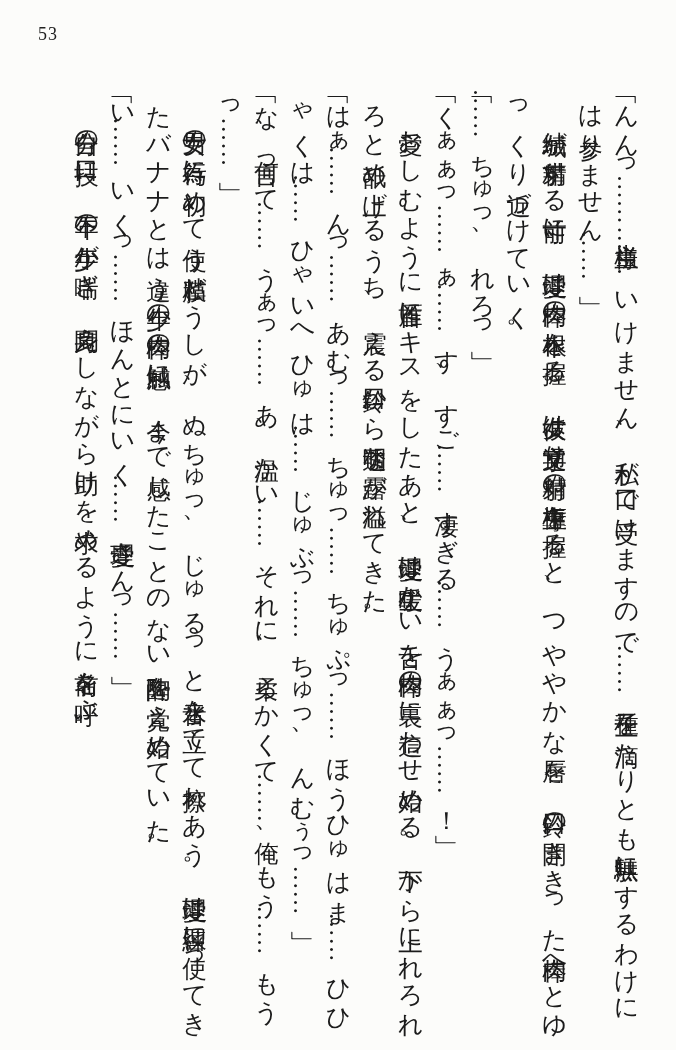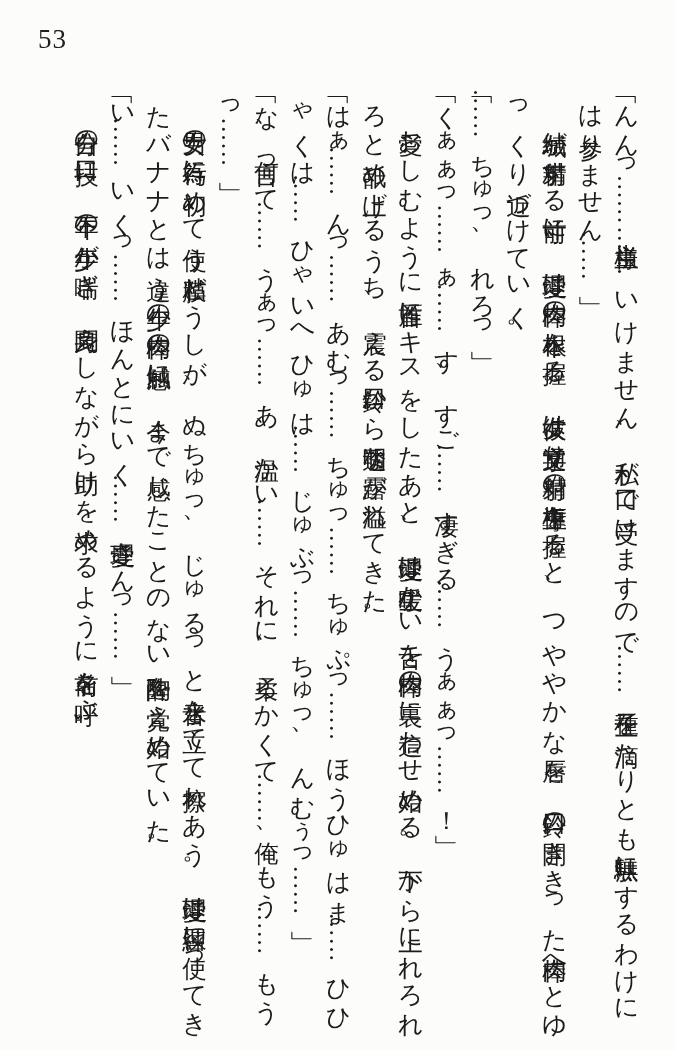--- a/index.html
+++ b/index.html
@@ -12,21 +12,21 @@
     width: 676px;
     height: 1050px;
     background: #fcfcfa;
     overflow: hidden;
     font-family: "Liberation Serif", "DejaVu Serif", serif;
   }
   .page-number {
     position: absolute;
     top: 24px;
     left: 38px;
-    font-size: 27px;
+    font-size: 18px;
     color: #202020;
     letter-spacing: 1px;
   }
   .text-block {
     position: absolute;
     top: 88px;
     right: 32px;
     height: 938px;
     width: 618px;
     writing-mode: vertical-rl;

